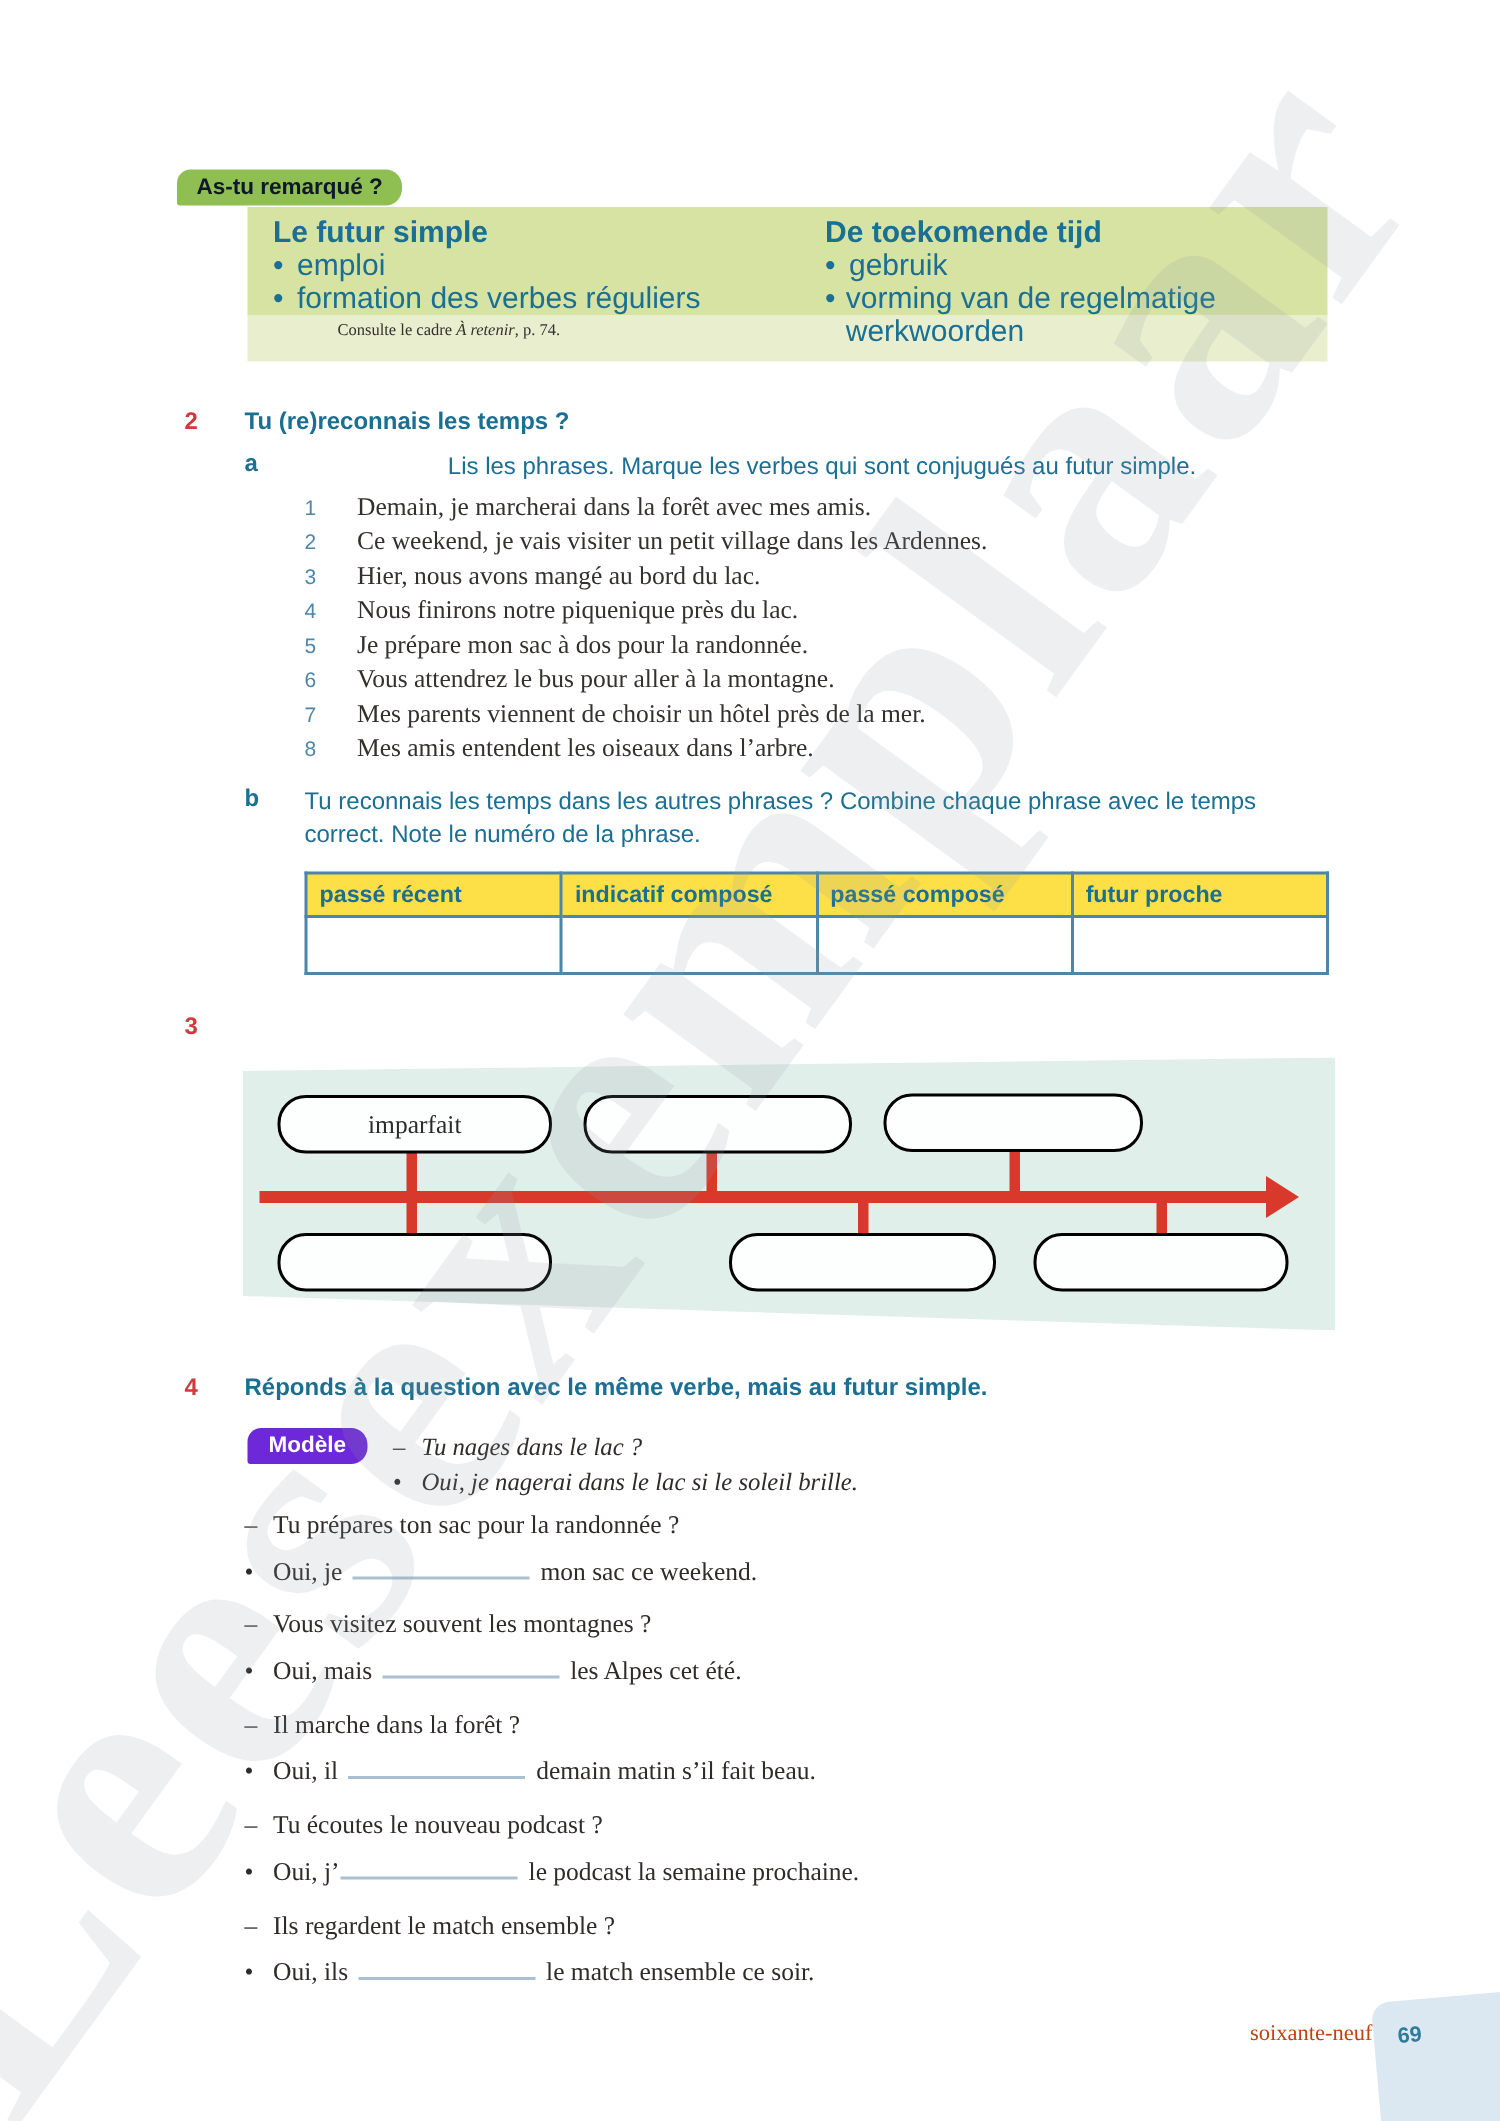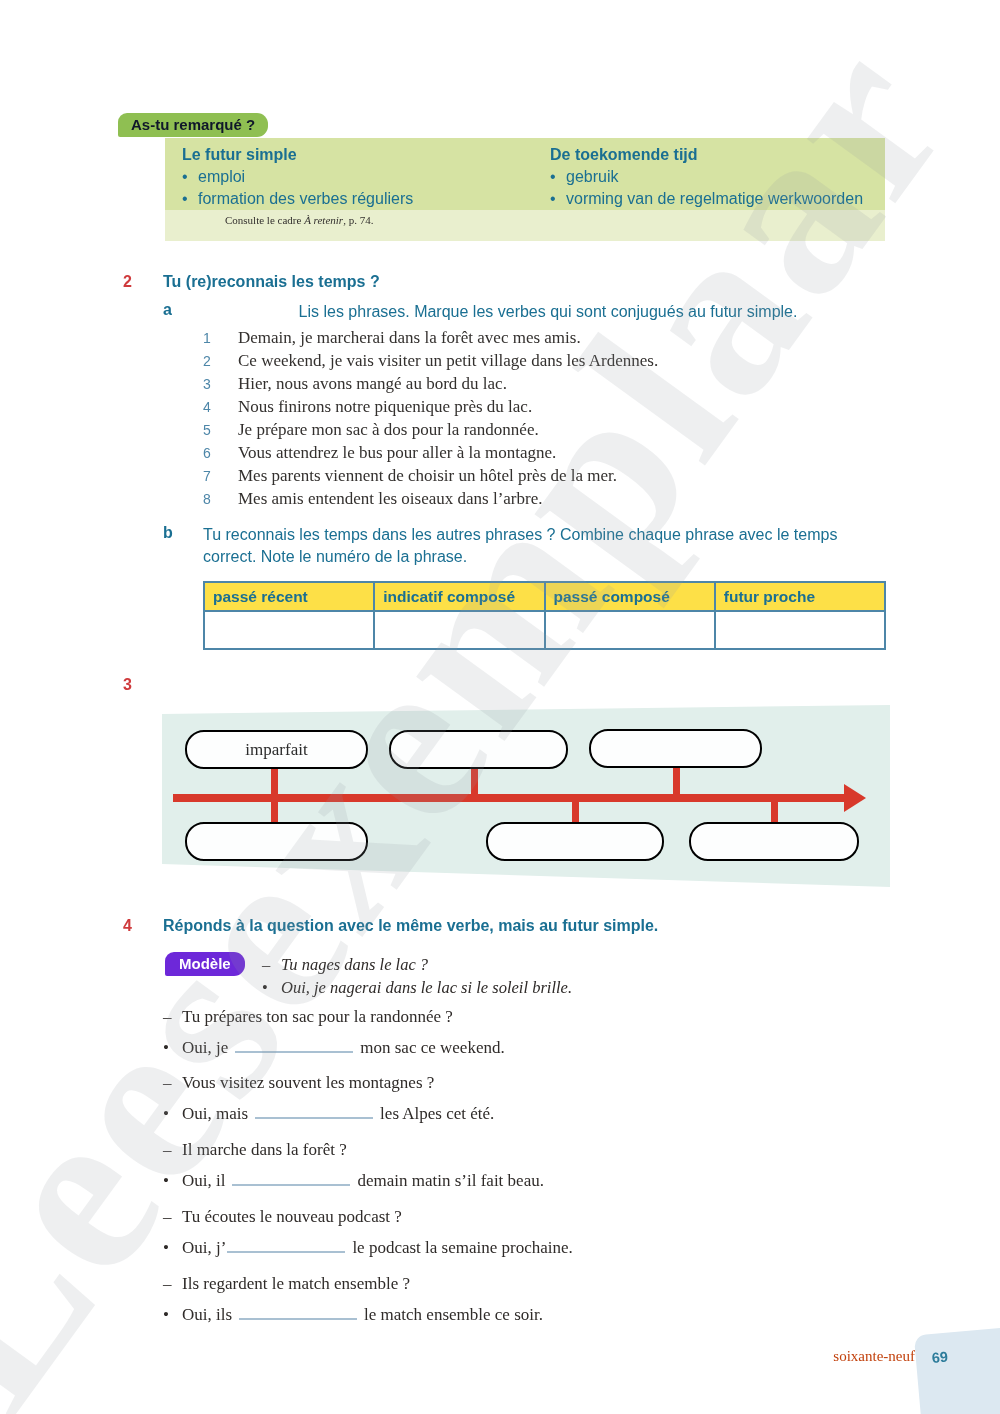--- a/index.html
+++ b/index.html
@@ -9,21 +9,21 @@
 
   
   .watermark{position:absolute;left:-55px;top:1238px;font-family:"Liberation Serif",serif;
     font-size:238px;font-weight:bold;color:rgba(150,156,160,0.16);white-space:nowrap;
     transform:rotate(-54deg);transform-origin:0 50%;letter-spacing:6px;z-index:5;pointer-events:none;}
 
   
   .notice-tab{left:118px;top:113px;background:#8fbf52;color:#0f172a;font-weight:bold;font-size:15px;
     padding:3px 13px 4px 13px;border-radius:9px 11px 11px 2px;z-index:2;}
   .notice-box{left:165px;top:138px;width:720px;height:72px;background:#d6e3a3;z-index:1;}
-  .notice-col{position:absolute;top:6px;color:#1a6f92;font-size:16px;line-height:22px;}
+  .notice-col{position:absolute;top:6px;color:#1a6f92;font-size:20px;line-height:22px;}
   .notice-col.fr{left:17px;}
   .notice-col.nl{left:385px;}
   .notice-title{font-weight:bold;}
   .bullet-row{display:flex;}
   .bullet-dot{width:16px;}
   .notice-strip{left:165px;top:210px;width:720px;height:31px;background:#e9efce;}
   .consult{position:absolute;left:16px;top:4px;font-family:"Liberation Serif",serif;font-size:11px;color:#33302e;margin-left:44px;}
 
   
   .ex-num{font-weight:bold;font-size:16px;color:#cf3a3c;}

